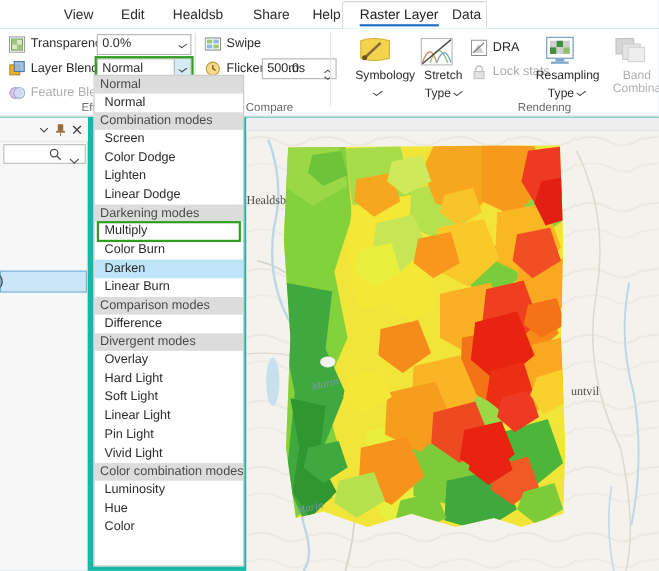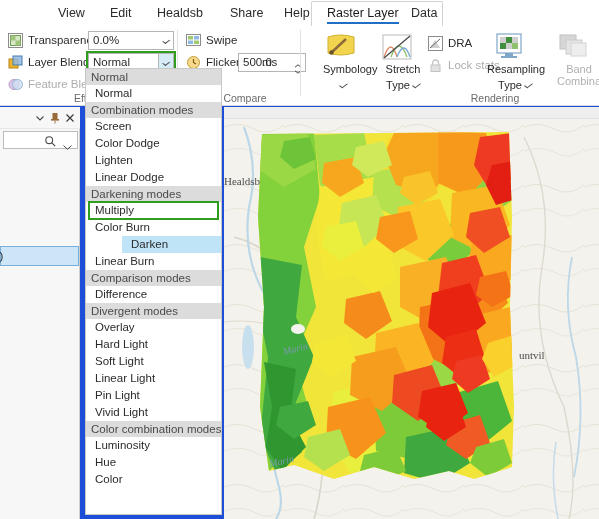--- a/index.html
+++ b/index.html
@@ -7,21 +7,21 @@
     margin: 0; padding: 0;
     width: 599px; height: 519px;
     overflow: hidden;
     font-family: "Liberation Sans", sans-serif;
     background: #ffffff;
     -webkit-font-smoothing: antialiased;
   }
   #app {
     position: relative;
     width: 599px; height: 519px;
-    background: #1d4ed8;
+    background: #14b8a6;
     overflow: hidden;
   }
 
   
   .tabstrip {
     position: absolute; left: 0; top: 0; width: 599px; height: 26px;
     background: #ffffff;
   }
   .tab {
     position: absolute; top: 0; height: 26px;
@@ -170,21 +170,21 @@
     height: 16px; line-height: 16px;
     background: #dcdcdc; color: #4a4a4a;
     font-size: 11.5px; padding-left: 5px;
     white-space: nowrap;
   }
   .dd-item {
     height: 17px; line-height: 17px;
     font-size: 11.5px; color: #2b2b2b; padding-left: 9px;
     white-space: nowrap;
   }
-  .dd-item.selected { background: #bfe4f7; margin-left: 36px; }
+  .dd-item.selected { background: #bfe4f7; }
   .dd-item.boxed {
     margin: 0 3px 0 3px;
     padding-left: 6px;
     outline: 2px solid #2f9e1e;
     outline-offset: -1px;
     height: 17px; line-height: 17px;
   }
 </style>
 </head>
 <body>

